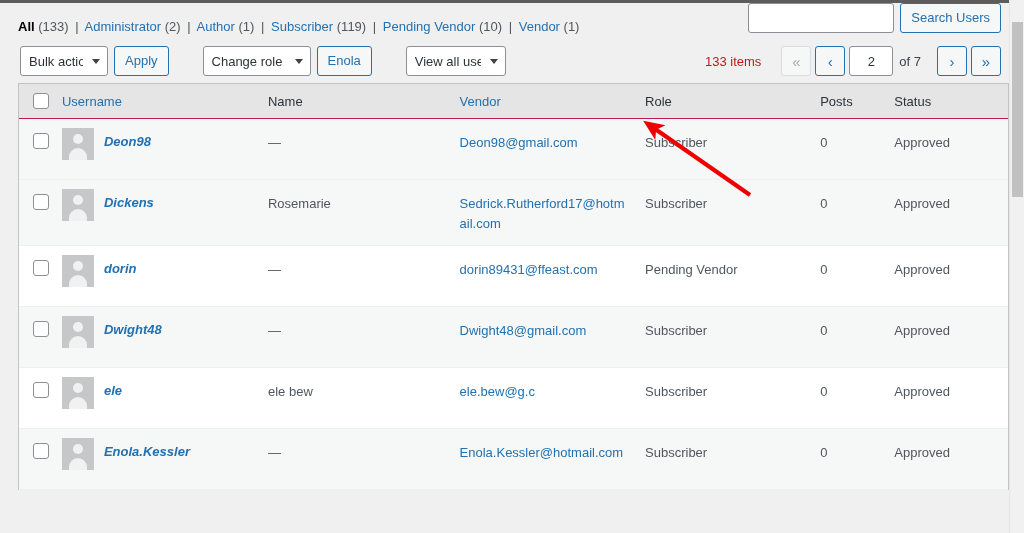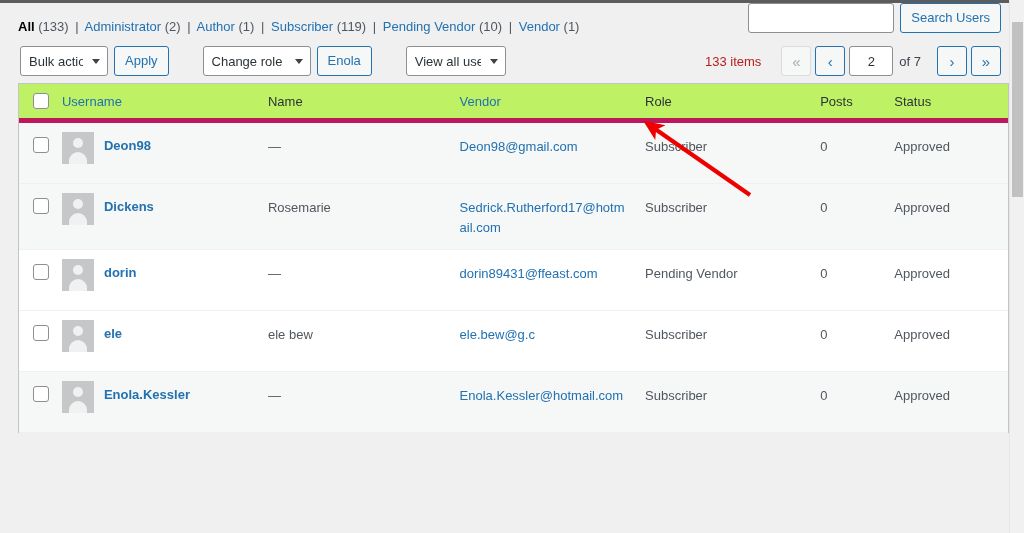--- a/index.html
+++ b/index.html
@@ -193,27 +193,27 @@
     width: 991px;
     border: 1px solid #c3c4c7;
     border-bottom: none;
     border-collapse: separate;
     border-spacing: 0;
     background: #fff;
     margin-top: 5px;
     table-layout: fixed;
   }
   .wp-list-table thead th {
-    background: #bef264;
+    background: #e5e5e5;
     text-align: left;
     font-weight: 400;
     font-size: 13px;
     color: #2c3338;
     padding: 9px 10px;
-    border-bottom: 5px solid #be185d;
+    border-bottom: 1px solid #be185d;
     vertical-align: middle;
   }
   .wp-list-table thead th a {
     color: #2271b1;
     text-decoration: none;
   }
   .col-cb { width: 32px; padding-left: 14px !important; }
   .col-username { width: 200px; }
   .col-name { width: 186px; }
   .col-email { width: 180px; }
@@ -240,21 +240,21 @@
     appearance: none;
     width: 16px; height: 16px;
     border: 1px solid #8c8f94;
     border-radius: 3px;
     background: #fff;
     margin: 0;
     cursor: pointer;
     vertical-align: top;
   }
 
-  .user-cell { padding-top: 9px !important; }
+  .user-cell { padding-top: 9px !important; font-style: italic; }
   .avatar {
     width: 32px; height: 32px;
     background: #c6c7c8;
     display: inline-block;
     vertical-align: top;
     margin-right: 10px;
     position: relative;
     overflow: hidden;
   }
   .avatar .head {
@@ -435,20 +435,29 @@
           </tr>
           <tr>
             <td class="cb-cell"><input type="checkbox" class="wp-cb" style=""></td>
             <td class="user-cell"><span class="avatar"><span class="head"></span><span class="body"></span></span><a href="#" class="username-link">dorin</a></td>
             <td class="cell-pad dash">—</td>
             <td class="cell-pad"><a href="#" class="email-link">dorin89431@ffeast.com</a></td>
             <td class="cell-pad">Pending Vendor</td>
             <td class="cell-pad">0</td>
             <td class="cell-pad">Approved</td>
           </tr>
+          <tr class="alt">
+            <td class="cb-cell"><input type="checkbox" class="wp-cb" style=""></td>
+            <td class="user-cell"><span class="avatar"><span class="head"></span><span class="body"></span></span><a href="#" class="username-link">Dwight48</a></td>
+            <td class="cell-pad dash">—</td>
+            <td class="cell-pad"><a href="#" class="email-link">Dwight48@gmail.com</a></td>
+            <td class="cell-pad">Subscriber</td>
+            <td class="cell-pad">0</td>
+            <td class="cell-pad">Approved</td>
+          </tr>
           <tr>
             <td class="cb-cell"><input type="checkbox" class="wp-cb" style=""></td>
             <td class="user-cell"><span class="avatar"><span class="head"></span><span class="body"></span></span><a href="#" class="username-link">ele</a></td>
             <td class="cell-pad dash">ele bew</td>
             <td class="cell-pad"><a href="#" class="email-link">ele.bew@g.c</a></td>
             <td class="cell-pad">Subscriber</td>
             <td class="cell-pad">0</td>
             <td class="cell-pad">Approved</td>
           </tr>
           <tr class="alt">

